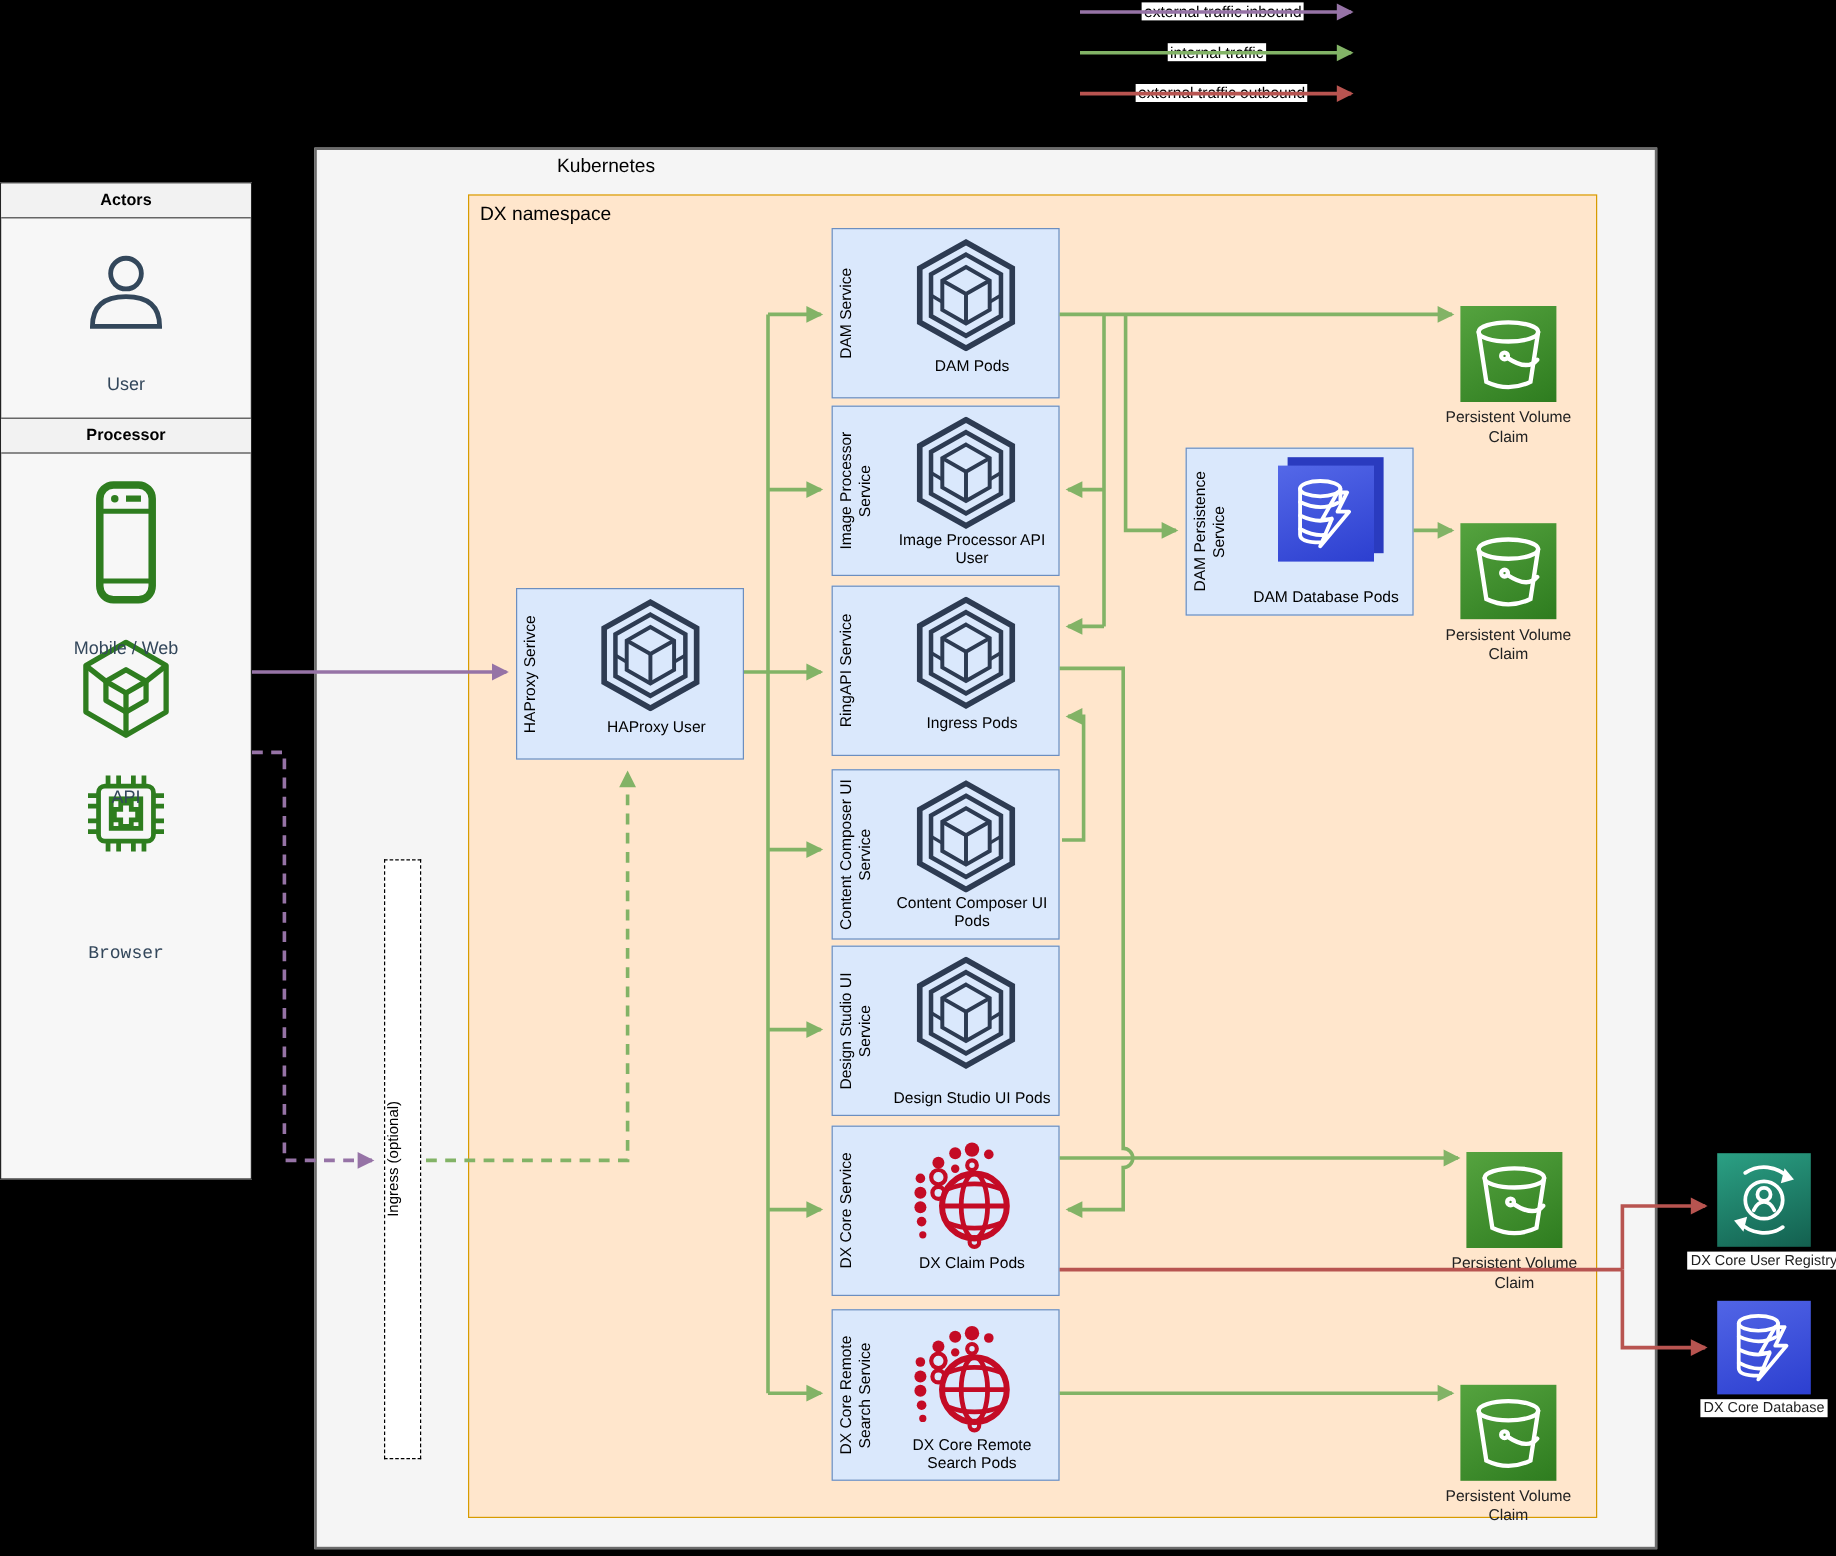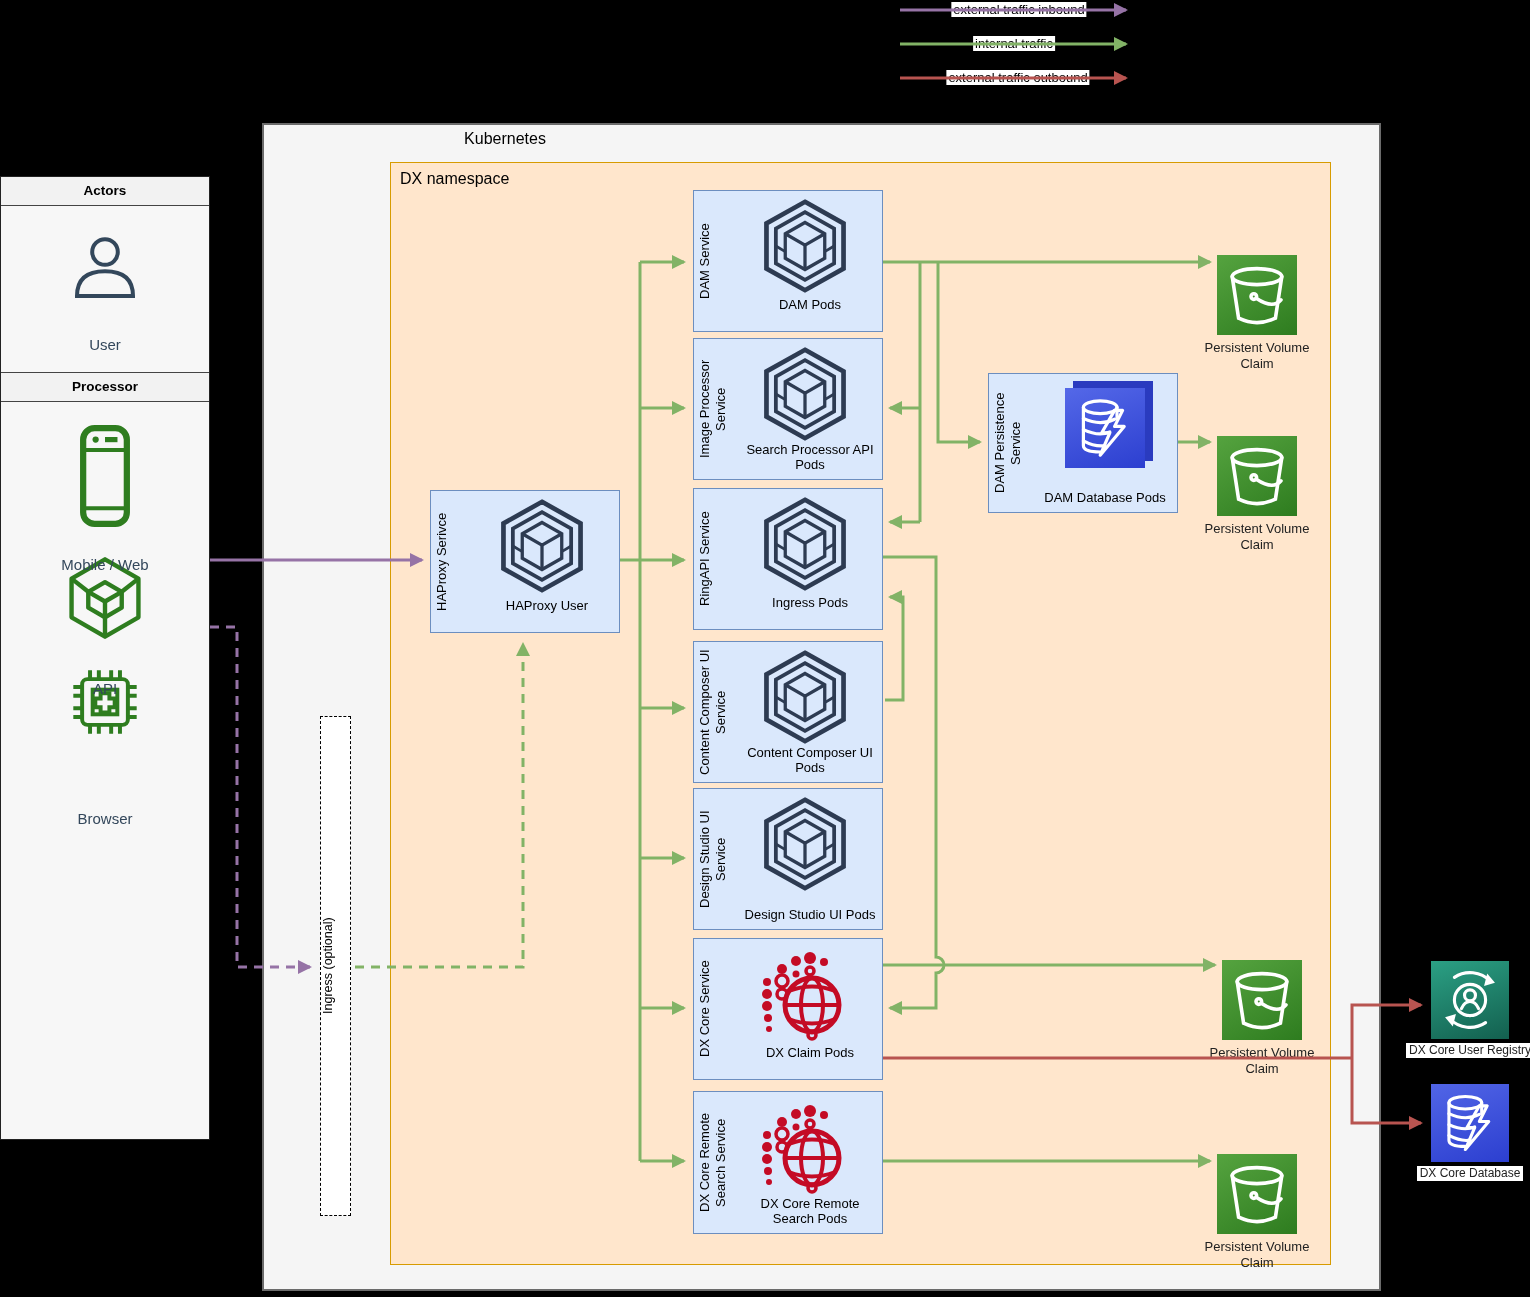--- a/index.html
+++ b/index.html
@@ -7,21 +7,21 @@
          font-family:"Liberation Sans",sans-serif;overflow:hidden;}
   
   .kube{position:absolute;left:262px;top:123px;width:1119px;height:1168px;
         background:#f5f5f5;border:2px solid #6b6b6b;box-sizing:border-box;}
   .kube-title{position:absolute;left:440px;top:130px;width:130px;text-align:center;
         font-size:16px;color:#000;}
   .ns{position:absolute;left:390px;top:162px;width:941px;height:1103px;
         background:#ffe6cc;border:1.5px solid #d79b00;box-sizing:border-box;}
   .ns-title{position:absolute;left:400px;top:170px;font-size:16px;color:#000;}
   
-  .sidebar{position:absolute;left:0;top:176px;width:210px;height:964px;
+  .sidebar{position:absolute;left:0;top:152px;width:210px;height:831px;
         background:#f7f7f7;border:1px solid #222;box-sizing:border-box;}
   .sb-header{height:28px;line-height:28px;text-align:center;font-weight:bold;
         font-size:13.5px;border-bottom:1px solid #444;background:#f2f2f2;color:#000;}
   .sb-sec-user{height:144px;border-bottom:1px solid #444;position:relative;}
   .sb-item{position:absolute;left:0;width:100%;text-align:center;color:#33475b;font-size:15px;}
   .sb-icon{display:block;margin:0 auto;}
   
   .svc{position:absolute;left:693px;width:190px;height:142px;background:#dae8fc;
        border:1px solid #6c8ebf;box-sizing:border-box;}
   .vlabel{position:absolute;left:3px;top:0;height:100%;width:46px;
@@ -202,21 +202,21 @@
           <use href="#phone"></use>
         </svg>
       <div class="sb-item" style="top:132px;">Mobile / Web</div>
       <svg class="sb-icon" style="width:88px;height:88px;margin-top:26px;">
           <use href="#apicube"></use>
         </svg>
       <div class="sb-item" style="top:256px;">API</div>
       <svg class="sb-icon" style="width:88px;height:88px;margin-top:16px;">
           <use href="#chip"></use>
         </svg>
-      <div class="sb-item" style="top:386px;">Browser</div>
+      <div class="sb-item" style="top:386px;font-family:Liberation Mono, monospace;">Browser</div>
     </div>
   </div>
 
   <div class="ingress">
     <div class="vlabel">Ingress (optional)</div>
   </div>
 
   <div class="hap">
     <div class="vlabel">HAProxy Serivce</div>
     <svg class="podicon">
@@ -230,21 +230,21 @@
     <svg class="podicon">
         <use href="#pod"></use>
       </svg>
     <div class="podlabel one">DAM Pods</div>
   </div>
   <div class="svc" style="top:338px;">
     <div class="vlabel">Image Processor Service</div>
     <svg class="podicon">
         <use href="#pod"></use>
       </svg>
-    <div class="podlabel">Search Processor API Pods</div>
+    <div class="podlabel">Image Processor API User</div>
   </div>
   <div class="svc" style="top:488px;">
     <div class="vlabel">RingAPI Service</div>
     <svg class="podicon">
         <use href="#pod"></use>
       </svg>
     <div class="podlabel one">Ingress Pods</div>
   </div>
   <div class="svc" style="top:641px;">
     <div class="vlabel">Content Composer UI Service</div>

